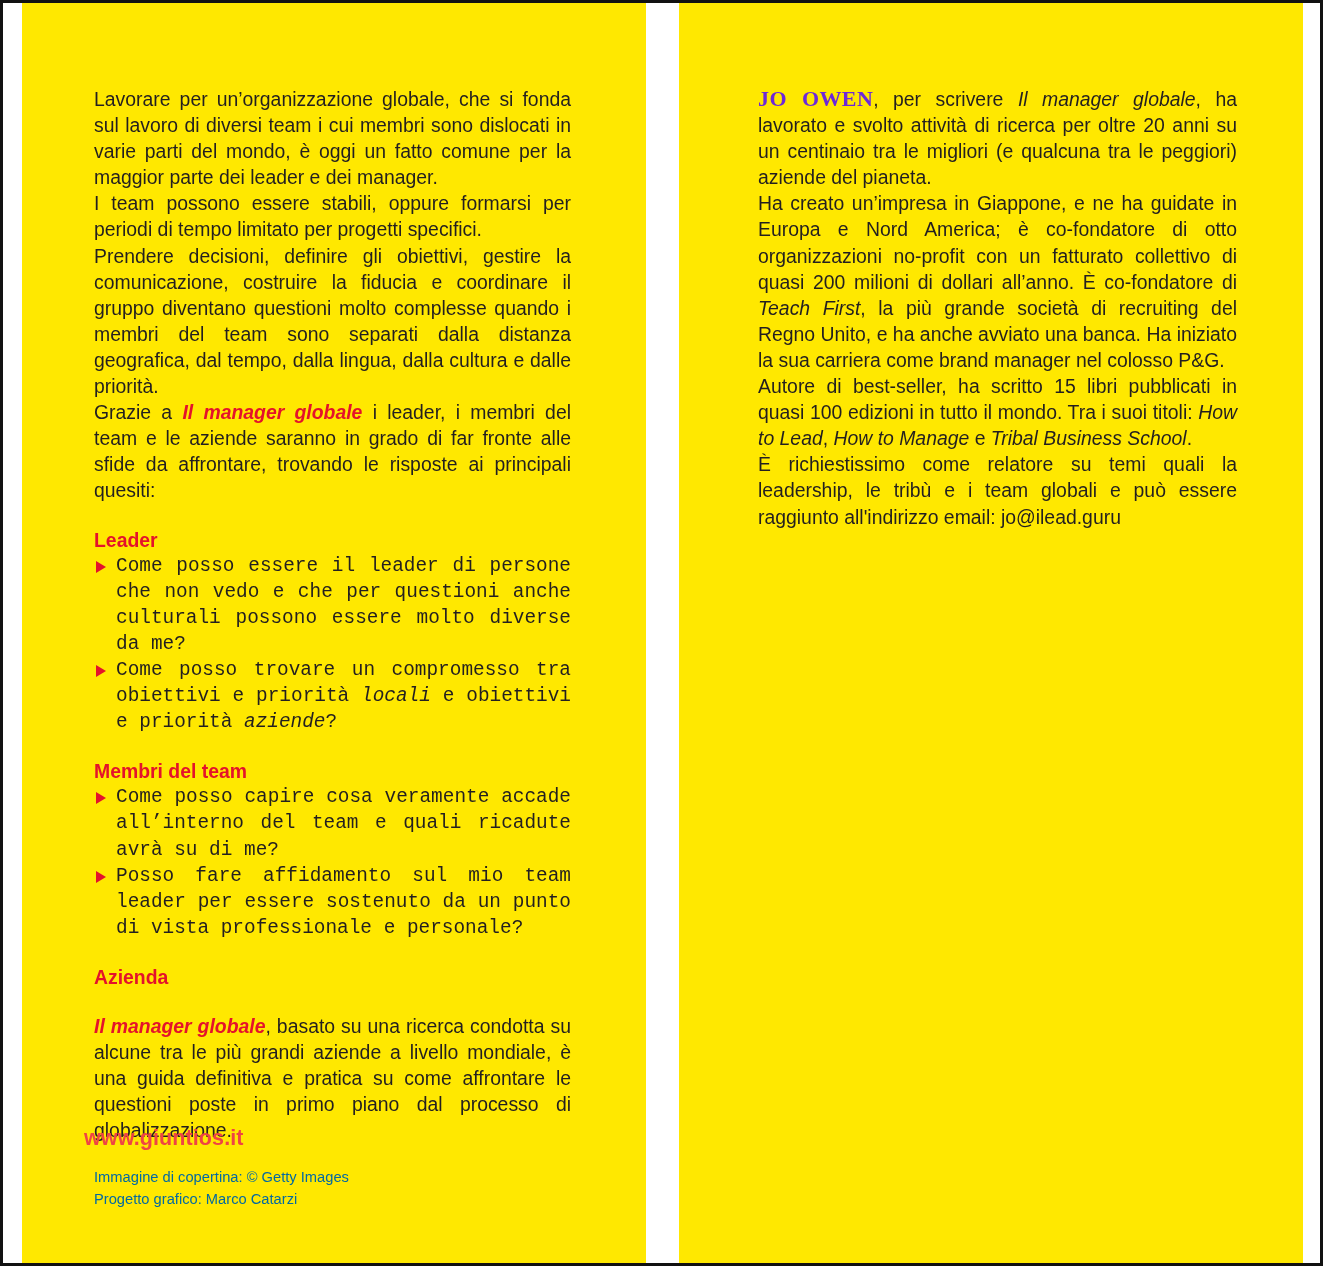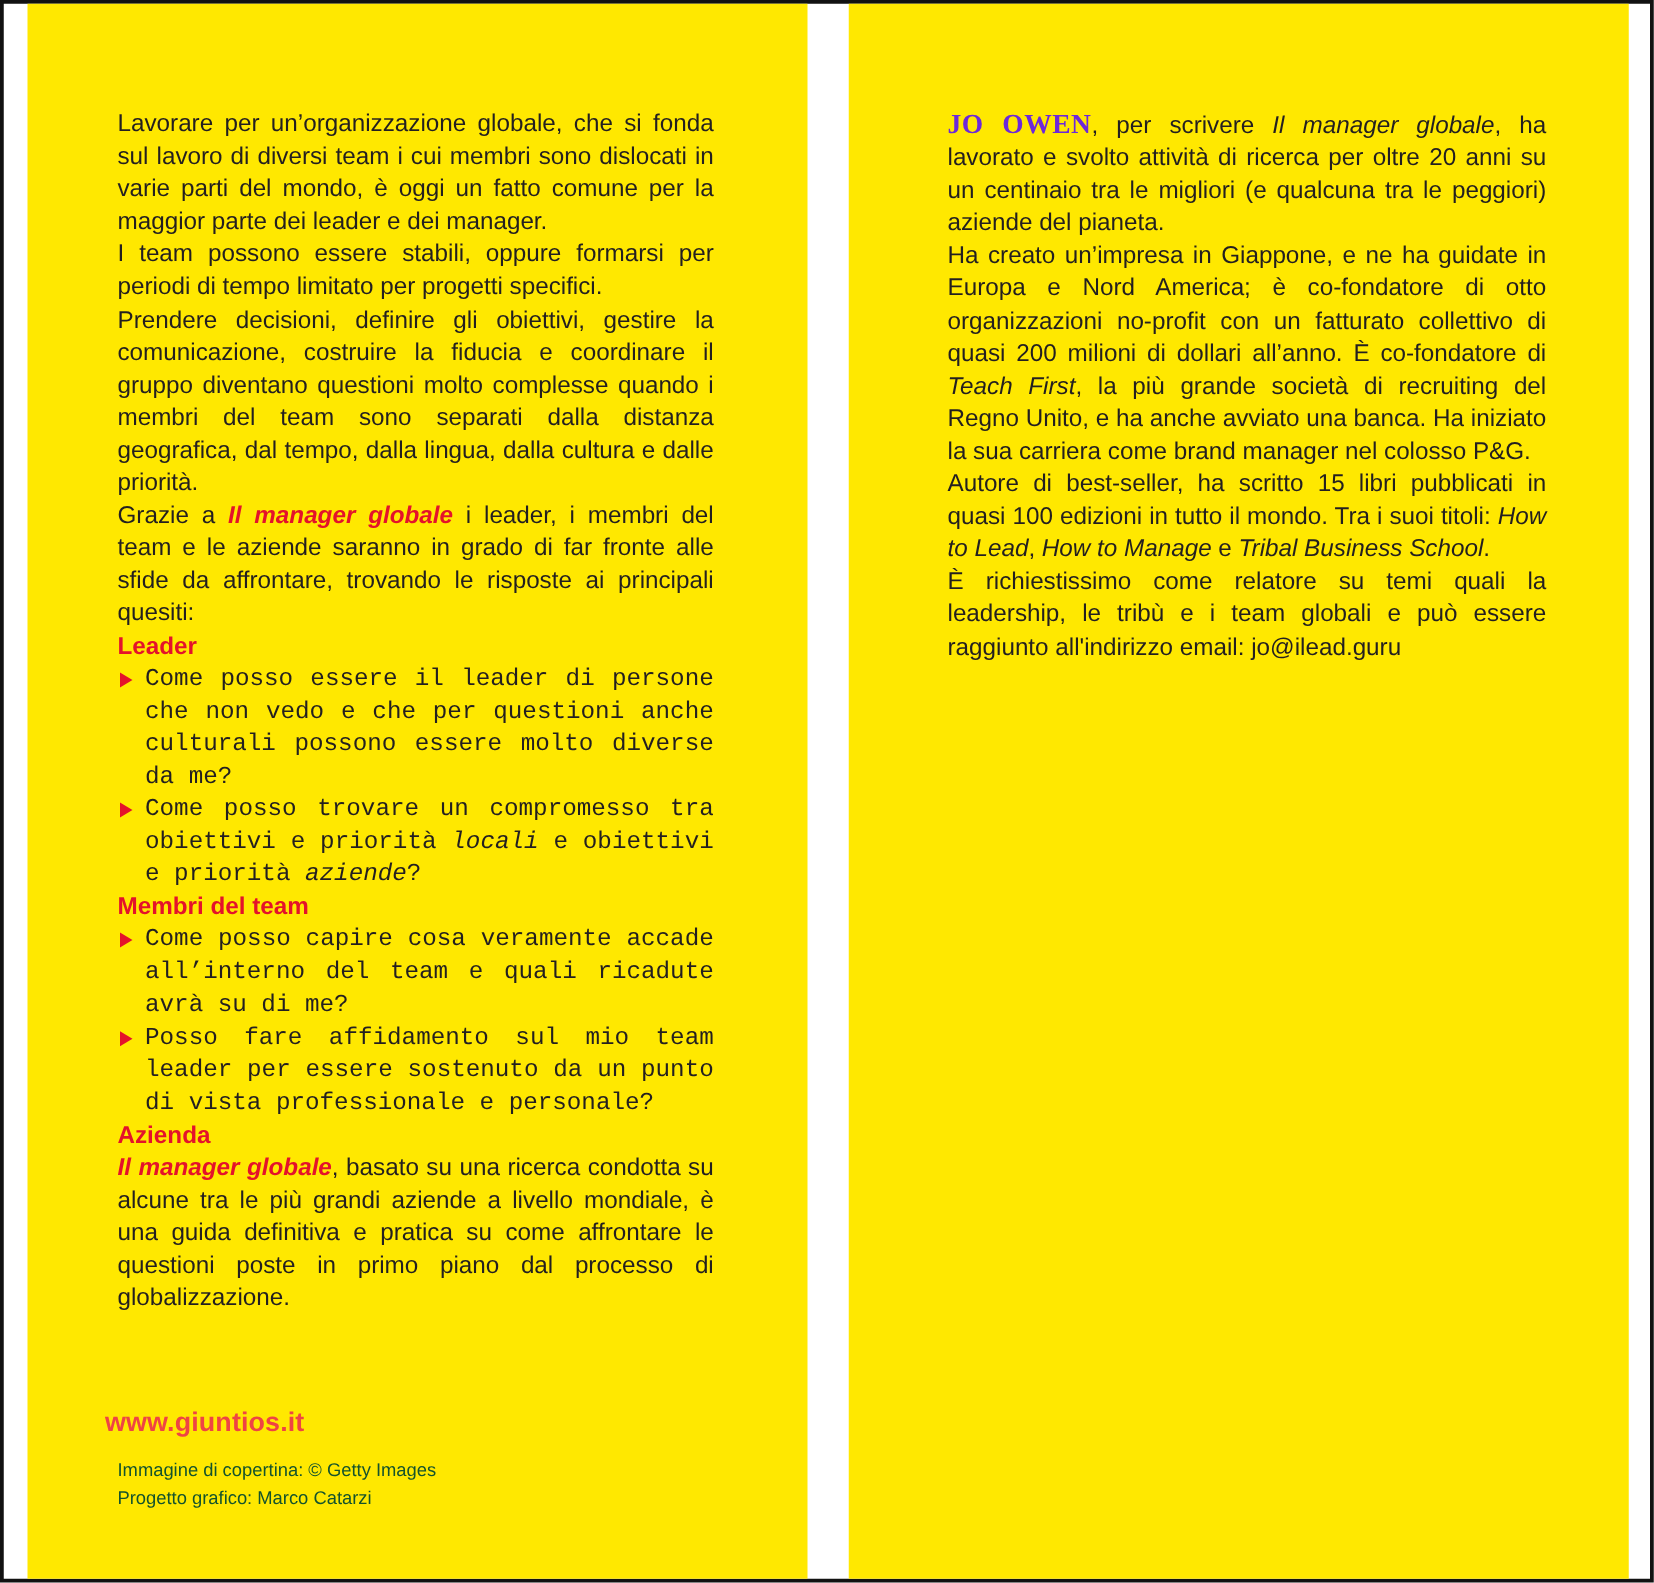--- a/index.html
+++ b/index.html
@@ -84,20 +84,21 @@
   
   .section-head {
     color: #E4122B;
     font-weight: bold;
     font-size: 19.4px;
     line-height: 26.1px;
     margin: 0;
     text-align: left;
   }
   .gap-before {
+    margin-top: 23px;
   }
 
   
   .bullet-list {
     list-style: none;
     margin: 0;
     padding: 0;
   }
   .bullet-item {
     position: relative;
@@ -125,21 +126,21 @@
     color: #ef4444;
     font-weight: bold;
     font-size: 21.5px;
     line-height: 26px;
     letter-spacing: 0.1px;
   }
   #credits {
     position: absolute;
     left: 91px;
     top: 1164px;
-    color: #14532d;
+    color: #0369a1;
     font-size: 14.7px;
     line-height: 21.5px;
   }
   .credit-line { margin: 0; }
 
   
   .author-name {
     color: #6d28d9;
     font-family: "Liberation Serif", serif;
     font-weight: bold;

